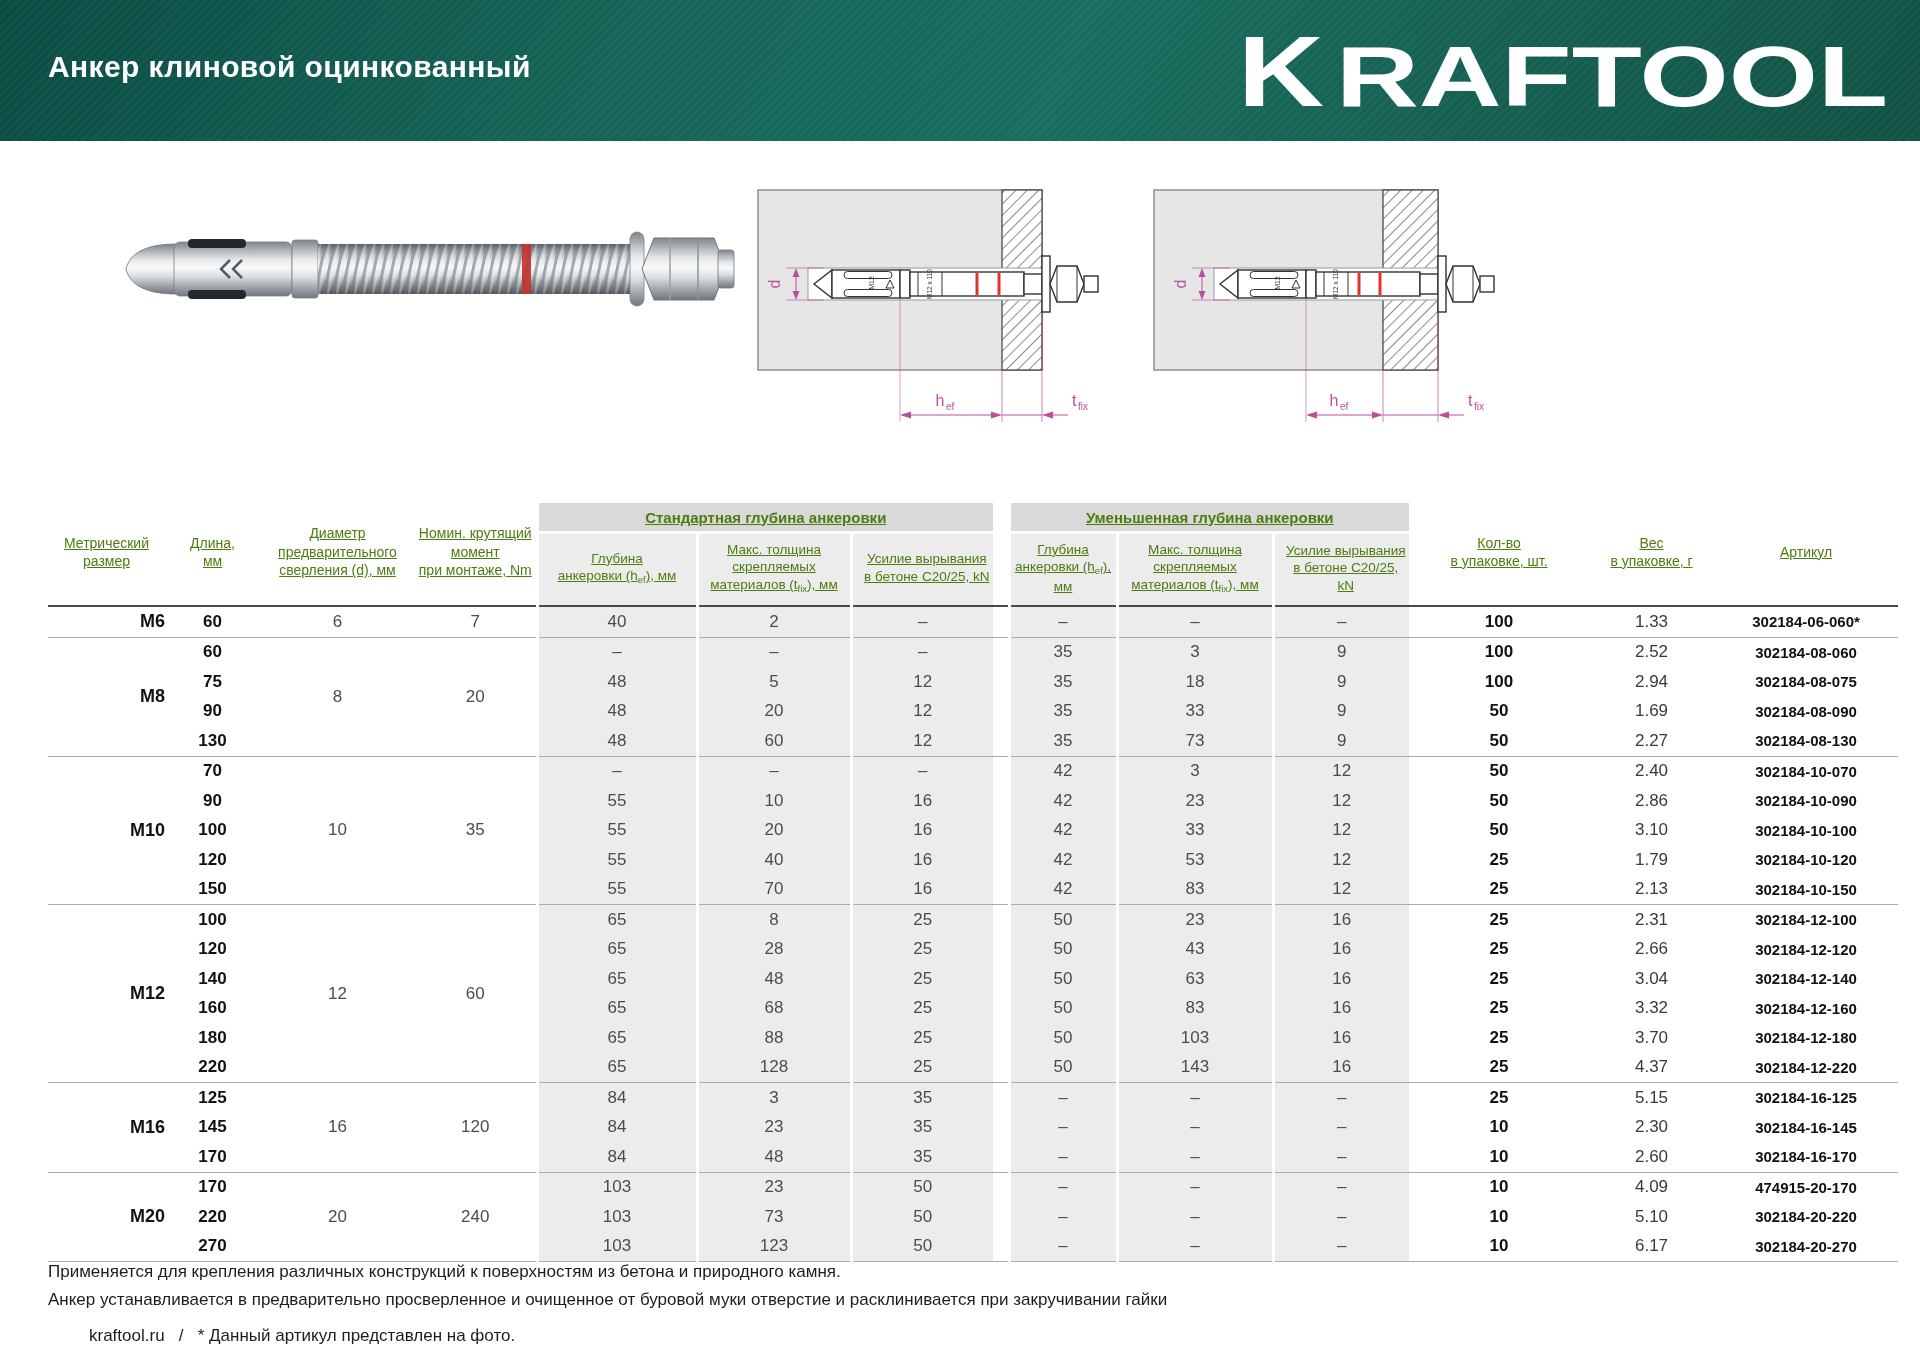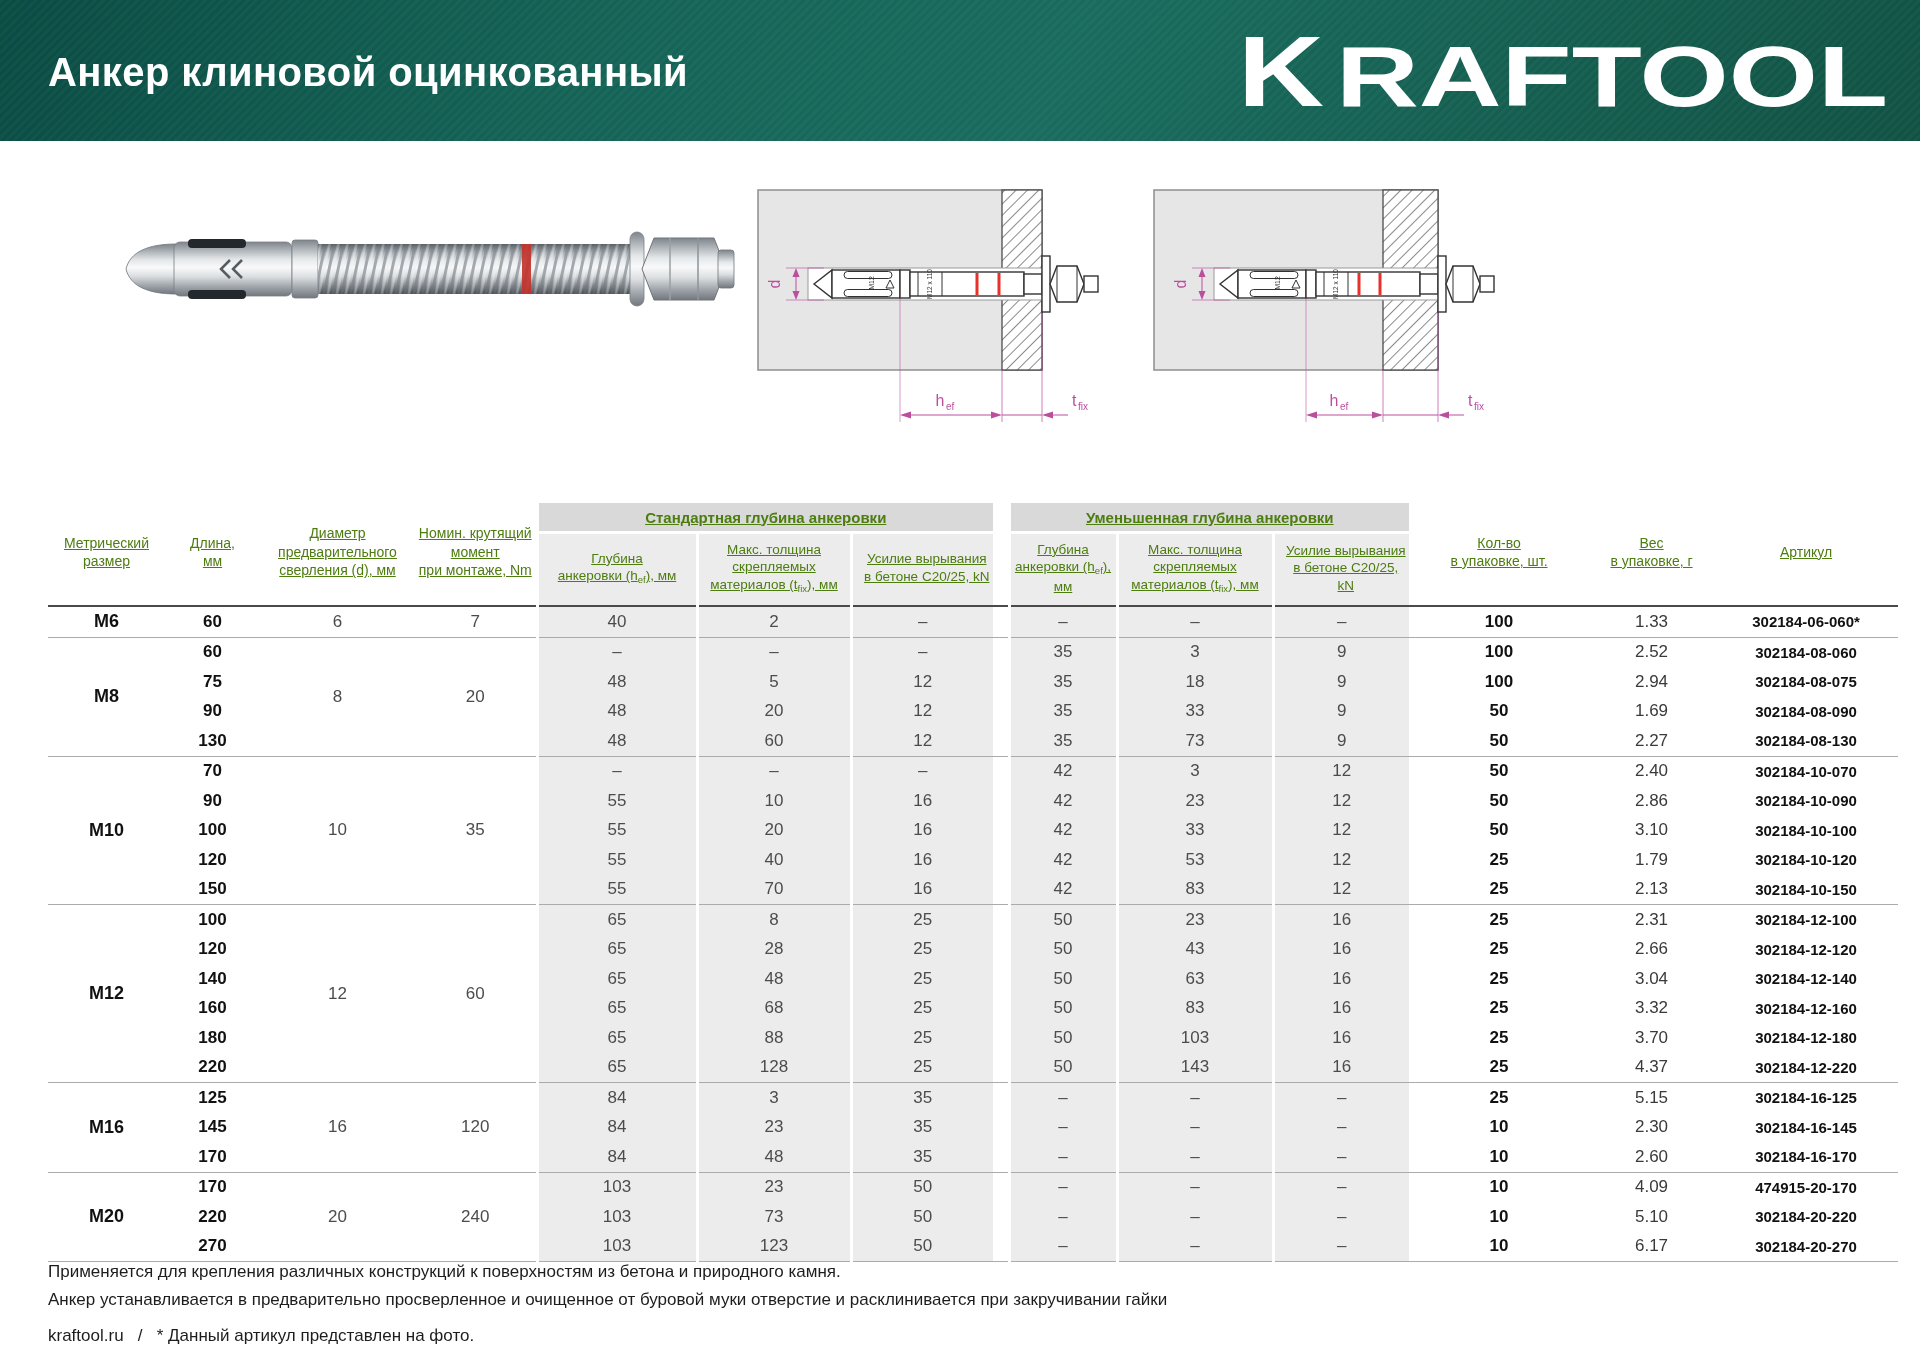--- a/index.html
+++ b/index.html
@@ -4,53 +4,53 @@
 <style>
   html,body{margin:0;padding:0;background:#fff;}
   #page{position:relative;width:1920px;height:1357px;background:#fff;overflow:hidden;
         font-family:"Liberation Sans","DejaVu Sans",sans-serif;color:#111;}
   
   #band{position:absolute;left:0;top:0;width:1920px;height:141px;
         background:linear-gradient(118deg,#0a4c43 0%,#13635706 0%),
                    linear-gradient(118deg,#0a4c43 0%,#156457 30%,#1a6e60 55%,#115344 100%);}
   #band:after{content:"";position:absolute;inset:0;
         background:repeating-linear-gradient(135deg,rgba(255,255,255,.025) 0 3px,rgba(0,0,0,.02) 3px 6px);}
-  #title{position:absolute;left:48px;top:50px;font-size:40px;font-weight:bold;color:#fff;
+  #title{position:absolute;left:48px;top:50px;font-size:30px;font-weight:bold;color:#fff;
          letter-spacing:.4px;z-index:2;text-align:right;}
   #logo{position:absolute;right:22px;top:28px;z-index:2;}
   
   .draw{position:absolute;}
   .dim-t{fill:#bb4f9e;font-family:"Liberation Sans",sans-serif;}
   
   #tblwrap{position:absolute;left:48px;top:503px;}
   table{border-collapse:collapse;table-layout:fixed;width:1850px;border-bottom:1.5px solid #ababab;}
   th{font-weight:400;padding:0;color:#4d7c0f;text-decoration:underline;}
   .h-plain{font-size:14px;line-height:1.32;white-space:pre-line;vertical-align:middle;
            border-bottom:2px solid #4a4a4a;padding:4px 2px 8px;text-align:center;}
   .h-band{background:#d9d9d9;font-weight:700;font-size:15px;height:28px;
           border-left:3px solid #fff;border-bottom:3px solid #fff;text-align:center;}
   .h-spacer{background:#fff;border-bottom:2px solid #4a4a4a;}
   .h-sub{background:#ececec;border-left:3px solid #fff;font-size:13.5px;line-height:1.3;
          vertical-align:middle;border-bottom:2px solid #4a4a4a;padding:5px 2px 8px;height:58px;text-align:center;}
   .subsc{font-size:9.5px;vertical-align:-3px;}
   .th-pre{white-space:pre-line;padding-left:10px;}
   td{height:29.5px;text-align:center;vertical-align:middle;font-size:17px;padding:0;color:#111;}
-  .c-size{font-weight:bold;font-size:18px;}
+  .c-size{font-weight:bold;font-size:18px;text-align:right;}
   .c-len{font-weight:bold;}
   .c-plain{color:#4c4c4c;}
   .c-gray{background:#ececec;border-left:3px solid #fff;color:#4c4c4c;}
   .c-spacer{background:#fff;}
   .c-qty{font-weight:bold;}
   .c-weight{color:#3a3a3a;}
   .c-sku{font-weight:bold;font-size:15px;}
   .group-first td{border-top:1.5px solid #ababab;}
   
   #footer{position:absolute;left:48px;top:1258px;font-size:17px;color:#1d1d1d;line-height:1.62;}
   #footer .l3{margin-top:9px;}
-  #footer a{color:#1d1d1d;text-decoration:none;}
+  #footer a{color:#1d1d1d;text-decoration:none;margin-left:41px;}
 </style>
 </head>
 <body>
 
 <div id="page">
 
   <div id="band"></div>
   <div id="title">Анкер клиновой оцинкованный</div>
   <svg id="logo" width="660" height="92" viewBox="0 0 660 92">
     <text x="0" y="78" font-size="100" font-weight="bold" fill="#fff" textLength="86" lengthAdjust="spacingAndGlyphs">K</text>

